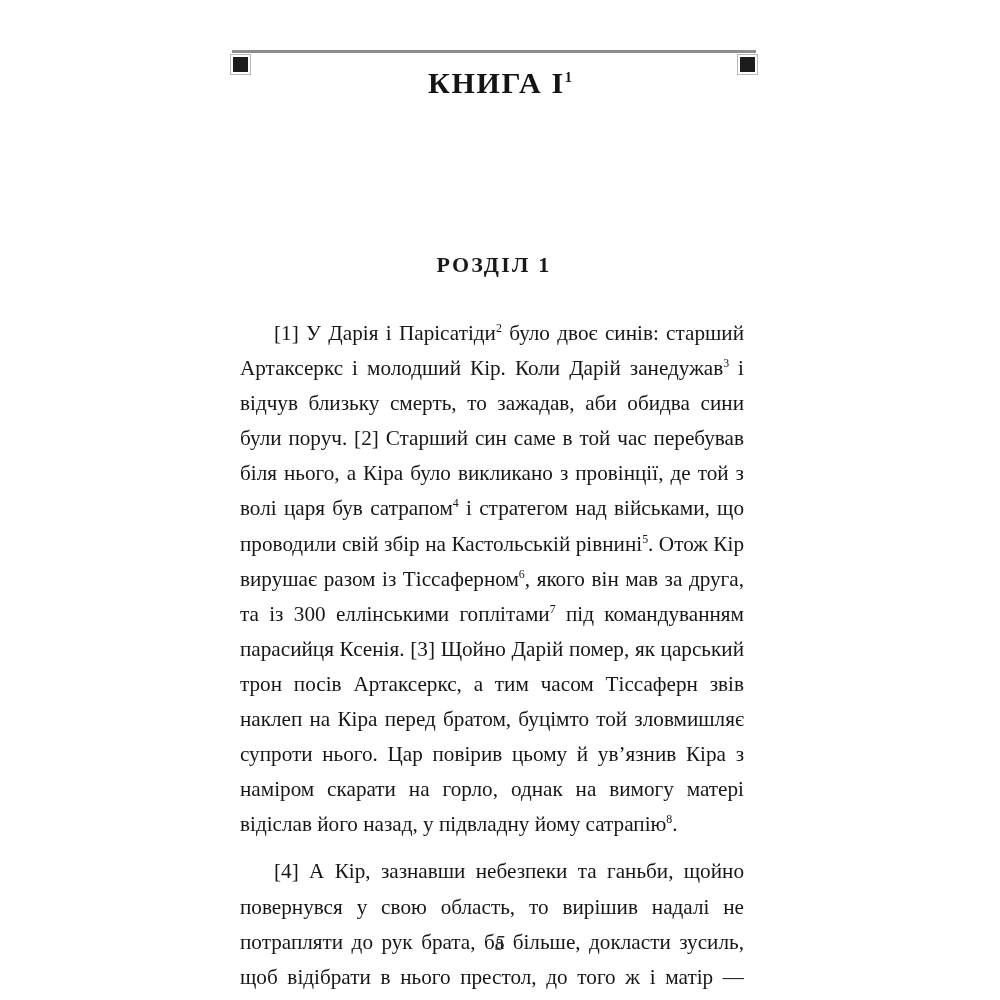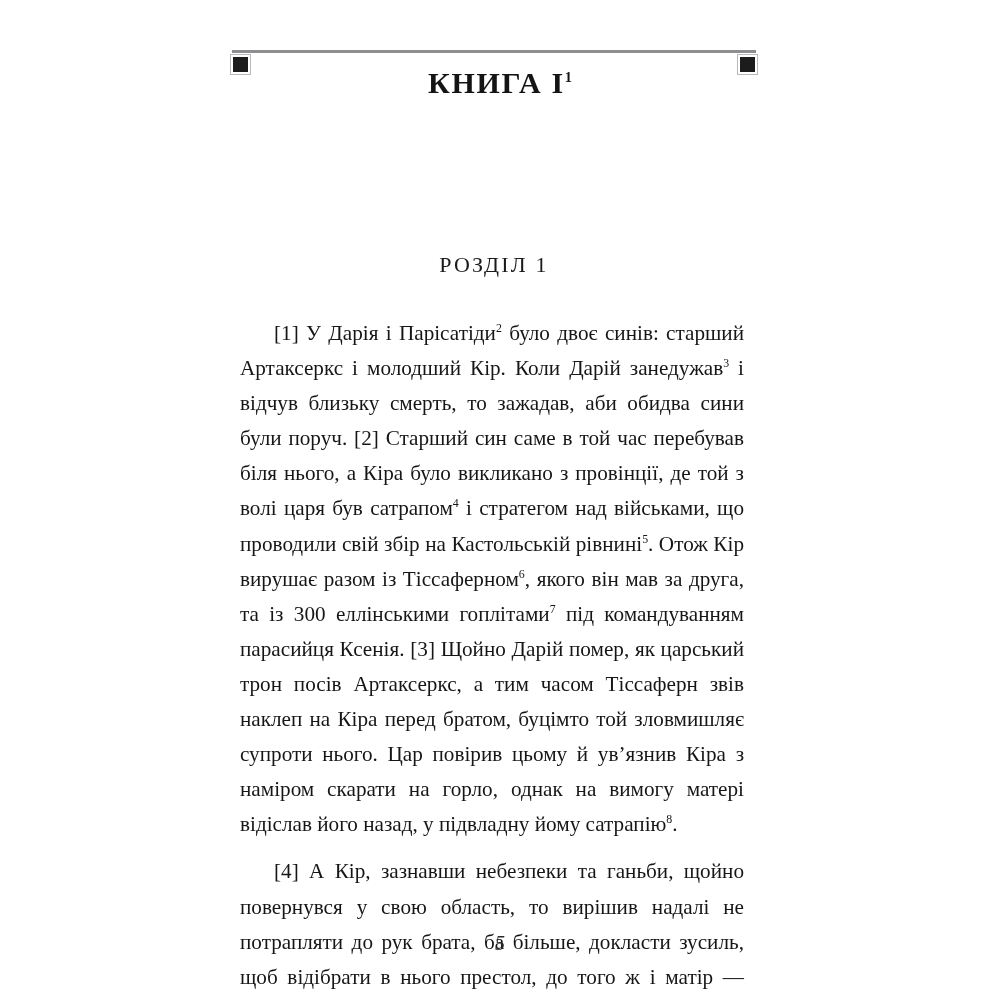--- a/index.html
+++ b/index.html
@@ -74,21 +74,21 @@
   }
 
   
   .chapter-title {
     position: absolute;
     left: 0;
     top: 252px;
     width: 988px;
     text-align: center;
     font-size: 22px;
-    font-weight: normal;
+    font-weight: bold;
     letter-spacing: 0.1em;
     color: #1a1a1a;
   }
 
   
   .textblock {
     position: absolute;
     left: 228px;
     top: 304px;
     width: 528px;

